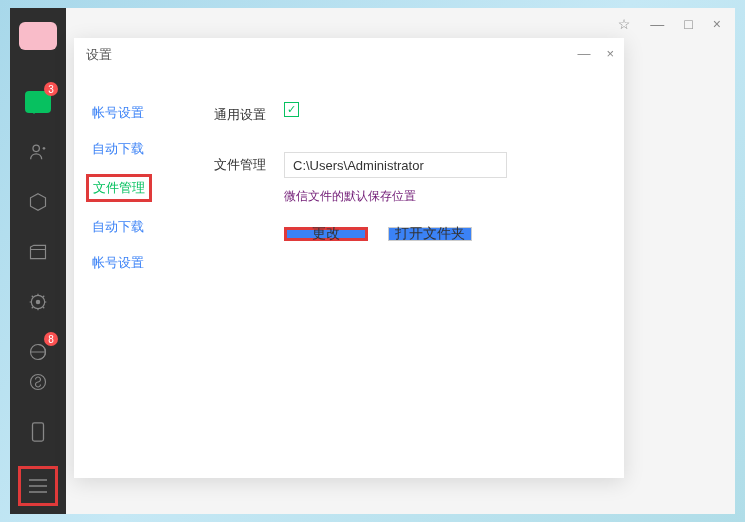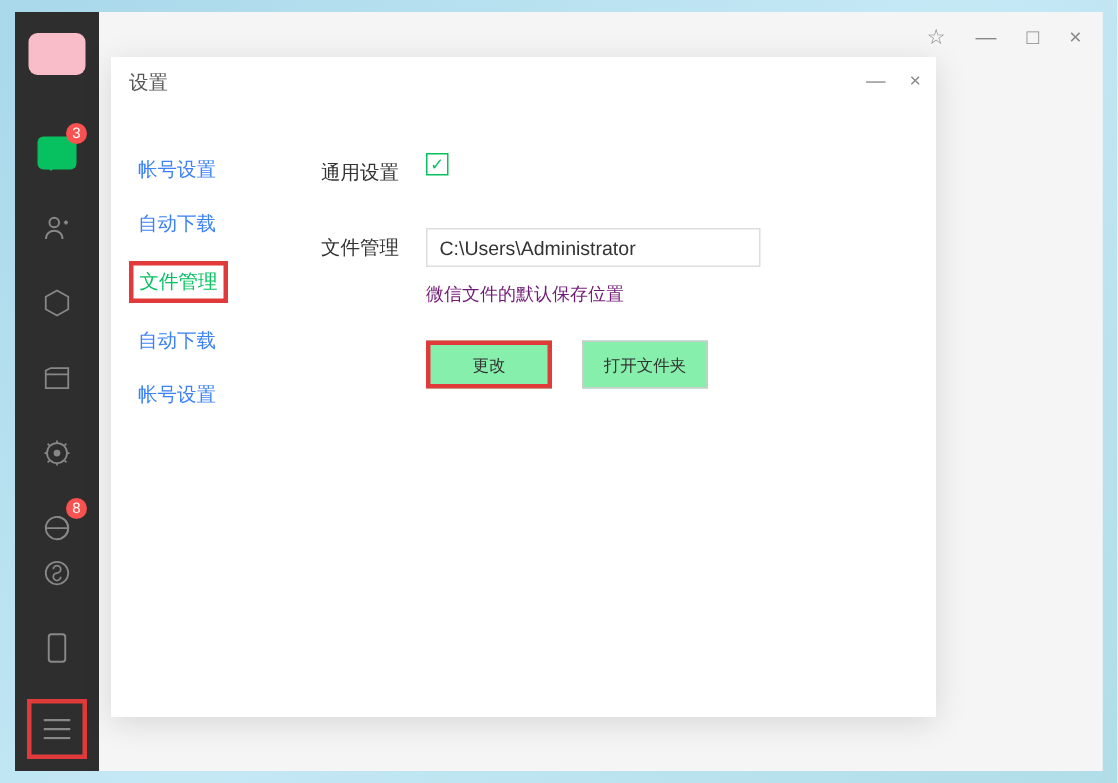--- a/index.html
+++ b/index.html
@@ -199,25 +199,25 @@
       font-size: 12px;
       margin-top: 10px;
     }
     .btn-row {
       margin-top: 22px;
       display: flex;
       gap: 20px;
       padding-left: 0;
     }
     .btn {
-      height: 32px;
+      height: 14px;
       min-width: 84px;
       border: 1px solid #ccc;
-      background: #86efac;
-      font-size: 11px;
+      background: #3b82f6;
+      font-size: 14px;
       cursor: pointer;
       display: flex; align-items: center; justify-content: center;
     }
     .btn.highlight {
       border: 3px solid #e03a3a;
     }
   </style>
 </head>
 <body>
 

